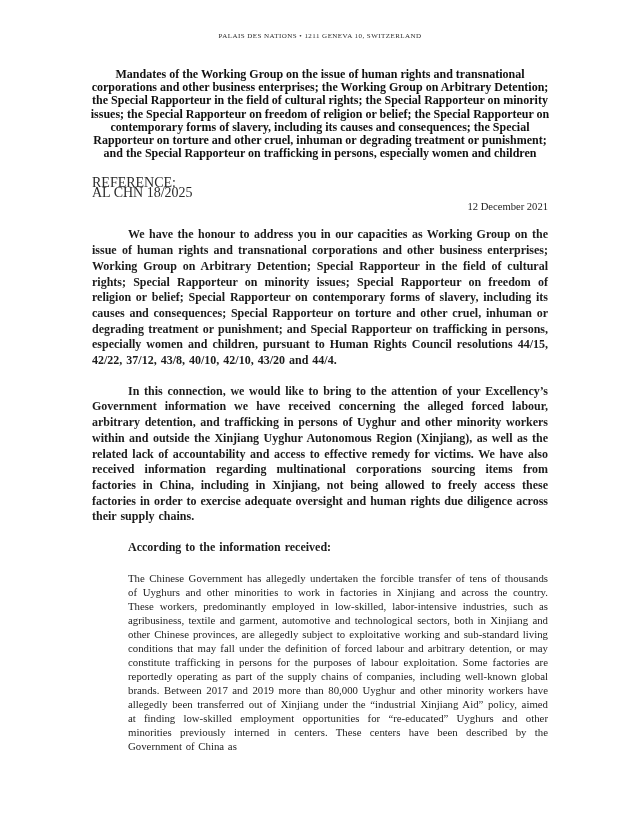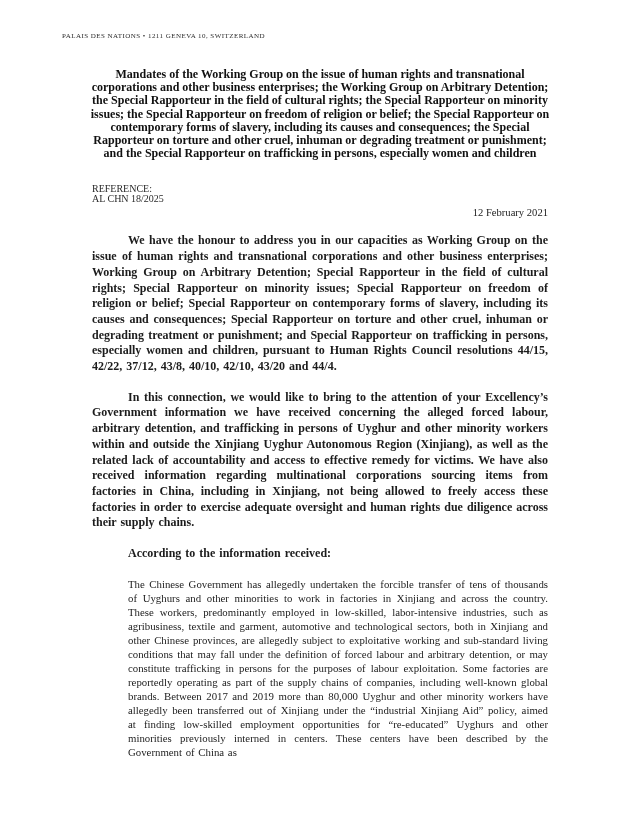--- a/index.html
+++ b/index.html
@@ -12,37 +12,38 @@
     width: 640px;
     height: 828px;
     background: #ffffff;
     color: #1c1c1c;
     font-family: "Liberation Serif", "DejaVu Serif", serif;
     box-sizing: border-box;
     padding: 32px 92px 0 92px;
     overflow: hidden;
   }
   .letterhead {
+    text-align: center;
     font-size: 7px;
     letter-spacing: 0.45px;
     color: #2a2a2a;
     margin: 0 -30px 28px -30px;
     white-space: nowrap;
   }
   .mandates {
     font-weight: bold;
     text-align: center;
     font-size: 12px;
     line-height: 13.2px;
     margin: 0 -9px 0 -9px;
     color: #111;
   }
   .reference {
-    margin-top: 24px;
-    font-size: 10px;
+    margin-top: 18px;
+    font-size: 14px;
     line-height: 10px;
     color: #2a2a2a;
   }
   .date {
     text-align: right;
     font-size: 10.6px;
     margin-top: 3px;
   }
   .salutation {
     font-size: 10.6px;
@@ -72,21 +73,21 @@
 
   <div class="letterhead">PALAIS DES NATIONS • 1211 GENEVA 10, SWITZERLAND</div>
 
   <div class="mandates">Mandates of the Working Group on the issue of human rights and transnational corporations and other business enterprises; the Working Group on Arbitrary Detention; the Special Rapporteur in the field of cultural rights; the Special Rapporteur on minority issues; the Special Rapporteur on freedom of religion or belief; the Special Rapporteur on contemporary forms of slavery, including its causes and consequences; the Special Rapporteur on torture and other cruel, inhuman or degrading treatment or punishment; and the Special Rapporteur on trafficking in persons, especially women and children</div>
 
   <div class="reference">
     <div>REFERENCE:</div>
     <div>AL CHN 18/2025</div>
   </div>
 
-  <div class="date">12 February 2021</div>
+  <div class="date">12 December 2021</div>
 
 
   <p class="body-para">We have the honour to address you in our capacities as Working Group on the issue of human rights and transnational corporations and other business enterprises; Working Group on Arbitrary Detention; Special Rapporteur in the field of cultural rights; Special Rapporteur on minority issues; Special Rapporteur on freedom of religion or belief; Special Rapporteur on contemporary forms of slavery, including its causes and consequences; Special Rapporteur on torture and other cruel, inhuman or degrading treatment or punishment; and Special Rapporteur on trafficking in persons, especially women and children, pursuant to Human Rights Council resolutions 44/15, 42/22, 37/12, 43/8, 40/10, 42/10, 43/20 and 44/4.</p>
 
   <p class="body-para">In this connection, we would like to bring to the attention of your Excellency’s Government information we have received concerning the alleged forced labour, arbitrary detention, and trafficking in persons of Uyghur and other minority workers within and outside the Xinjiang Uyghur Autonomous Region (Xinjiang), as well as the related lack of accountability and access to effective remedy for victims. We have also received information regarding multinational corporations sourcing items from factories in China, including in Xinjiang, not being allowed to freely access these factories in order to exercise adequate oversight and human rights due diligence across their supply chains.</p>
 
   <p class="body-para">According to the information received:</p>
 
   <p class="quote-para">The Chinese Government has allegedly undertaken the forcible transfer of tens of thousands of Uyghurs and other minorities to work in factories in Xinjiang and across the country. These workers, predominantly employed in low-skilled, labor-intensive industries, such as agribusiness, textile and garment, automotive and technological sectors, both in Xinjiang and other Chinese provinces, are allegedly subject to exploitative working and sub-standard living conditions that may fall under the definition of forced labour and arbitrary detention, or may constitute trafficking in persons for the purposes of labour exploitation. Some factories are reportedly operating as part of the supply chains of companies, including well-known global brands. Between 2017 and 2019 more than 80,000 Uyghur and other minority workers have allegedly been transferred out of Xinjiang under the “industrial Xinjiang Aid” policy, aimed at finding low-skilled employment opportunities for “re-educated” Uyghurs and other minorities previously interned in centers. These centers have been described by the Government of China as</p>
 

